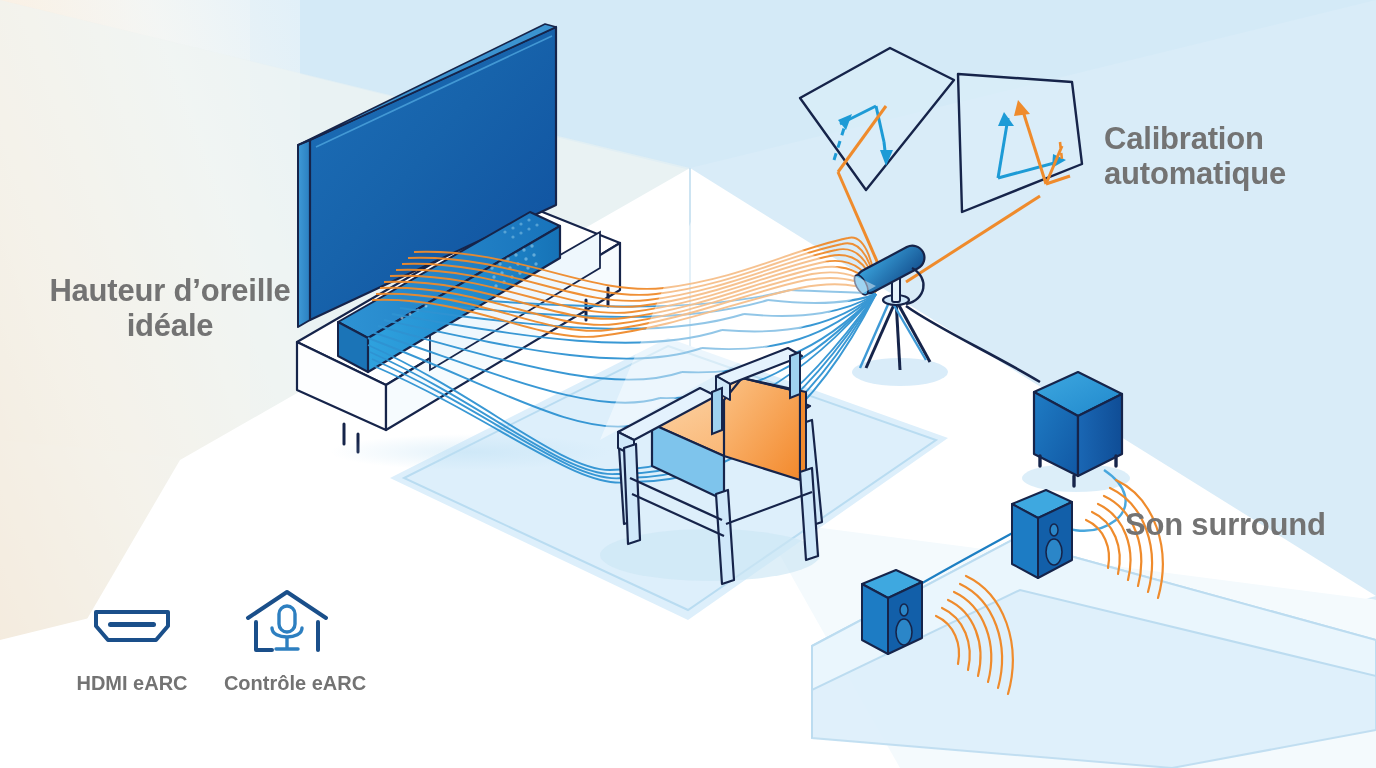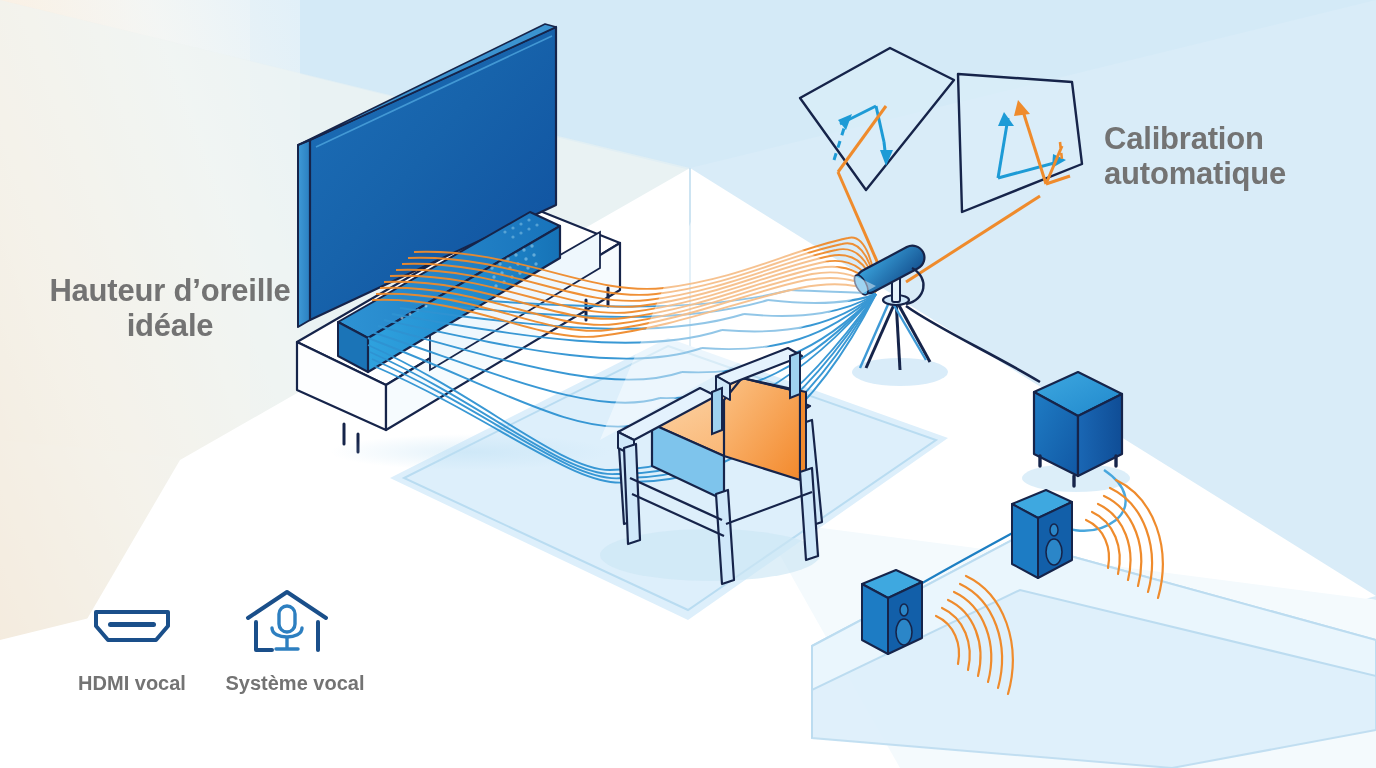--- a/index.html
+++ b/index.html
@@ -387,35 +387,36 @@
       <path d="M960,584 C994,600 1010,644 998,688"></path>
       <path d="M966,576 C1004,594 1022,644 1008,694"></path>
     </g>
 
   </svg>
 
   <div class="lbl lbl-big" id="lbl-ear">Hauteur d’oreille
 idéale</div>
   <div class="lbl lbl-big" id="lbl-calib">Calibration
 automatique</div>
+  <div class="lbl lbl-big" id="lbl-surr">Son surround</div>
 
   <div class="icon-wrap" id="icon-hdmi">
     <svg viewBox="0 0 88 48" width="88" height="48">
       <path d="M8,10 L80,10 L80,24 L68,38 L20,38 L8,24 Z" fill="none" stroke="#1a4f8a" stroke-width="4" stroke-linejoin="round"></path>
       <rect x="20" y="20" width="48" height="5" rx="2.5" fill="#1a4f8a"></rect>
     </svg>
   </div>
   <div class="icon-wrap" id="icon-voice">
     <svg viewBox="0 0 90 66" width="90" height="66">
       <path d="M6,30 L45,4 L84,30" fill="none" stroke="#1a4f8a" stroke-width="4" stroke-linejoin="round" stroke-linecap="round"></path>
       <path d="M14,34 L14,62 L30,62" fill="none" stroke="#1a4f8a" stroke-width="4" stroke-linejoin="round" stroke-linecap="round"></path>
       <path d="M76,34 L76,62" fill="none" stroke="#1a4f8a" stroke-width="4" stroke-linecap="round"></path>
       <rect x="37" y="18" width="16" height="26" rx="8" fill="none" stroke="#2d7fc0" stroke-width="3.4"></rect>
       <path d="M30,40 C30,52 60,52 60,40" fill="none" stroke="#2d7fc0" stroke-width="3.4" stroke-linecap="round"></path>
       <path d="M45,50 L45,60" stroke="#2d7fc0" stroke-width="3.4" stroke-linecap="round"></path>
       <path d="M34,61 L56,61" stroke="#2d7fc0" stroke-width="3.4" stroke-linecap="round"></path>
     </svg>
   </div>
 
-  <div class="lbl lbl-small" id="lbl-hdmi">HDMI vocal</div>
-  <div class="lbl lbl-small" id="lbl-voice">Système vocal</div>
+  <div class="lbl lbl-small" id="lbl-hdmi">HDMI eARC</div>
+  <div class="lbl lbl-small" id="lbl-voice">Contrôle eARC</div>
 
 </div>
 
 </body></html>

